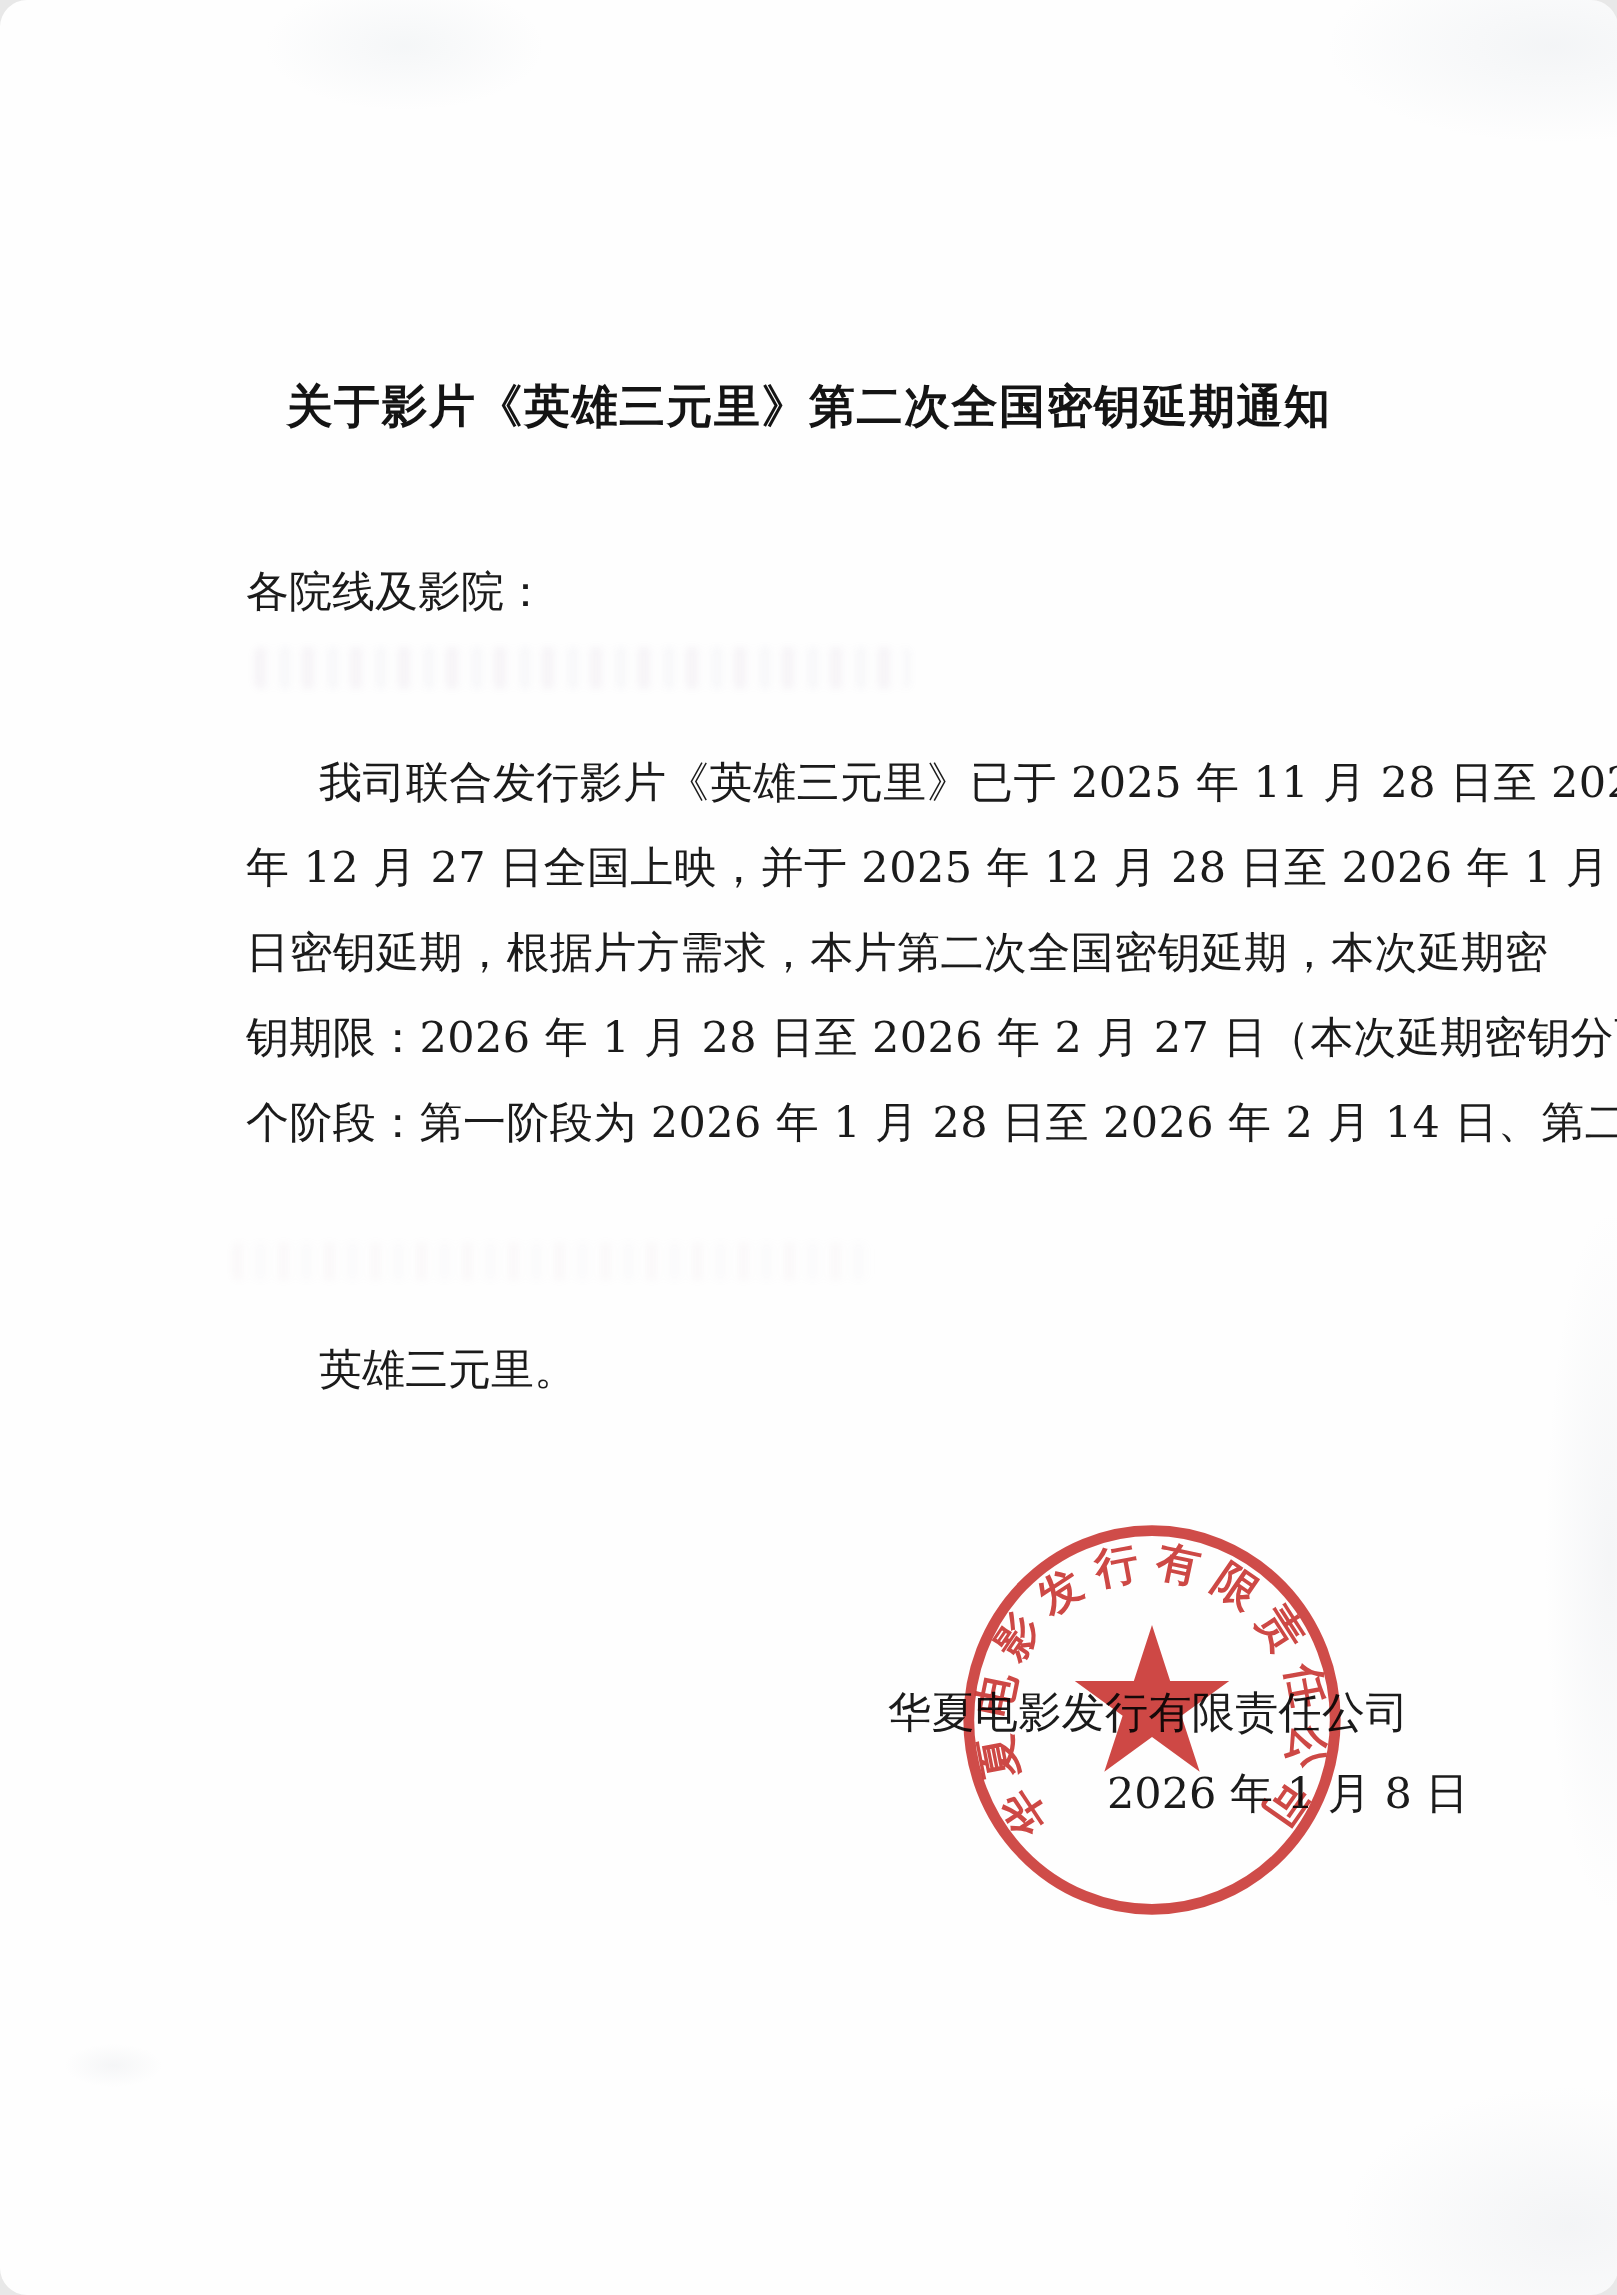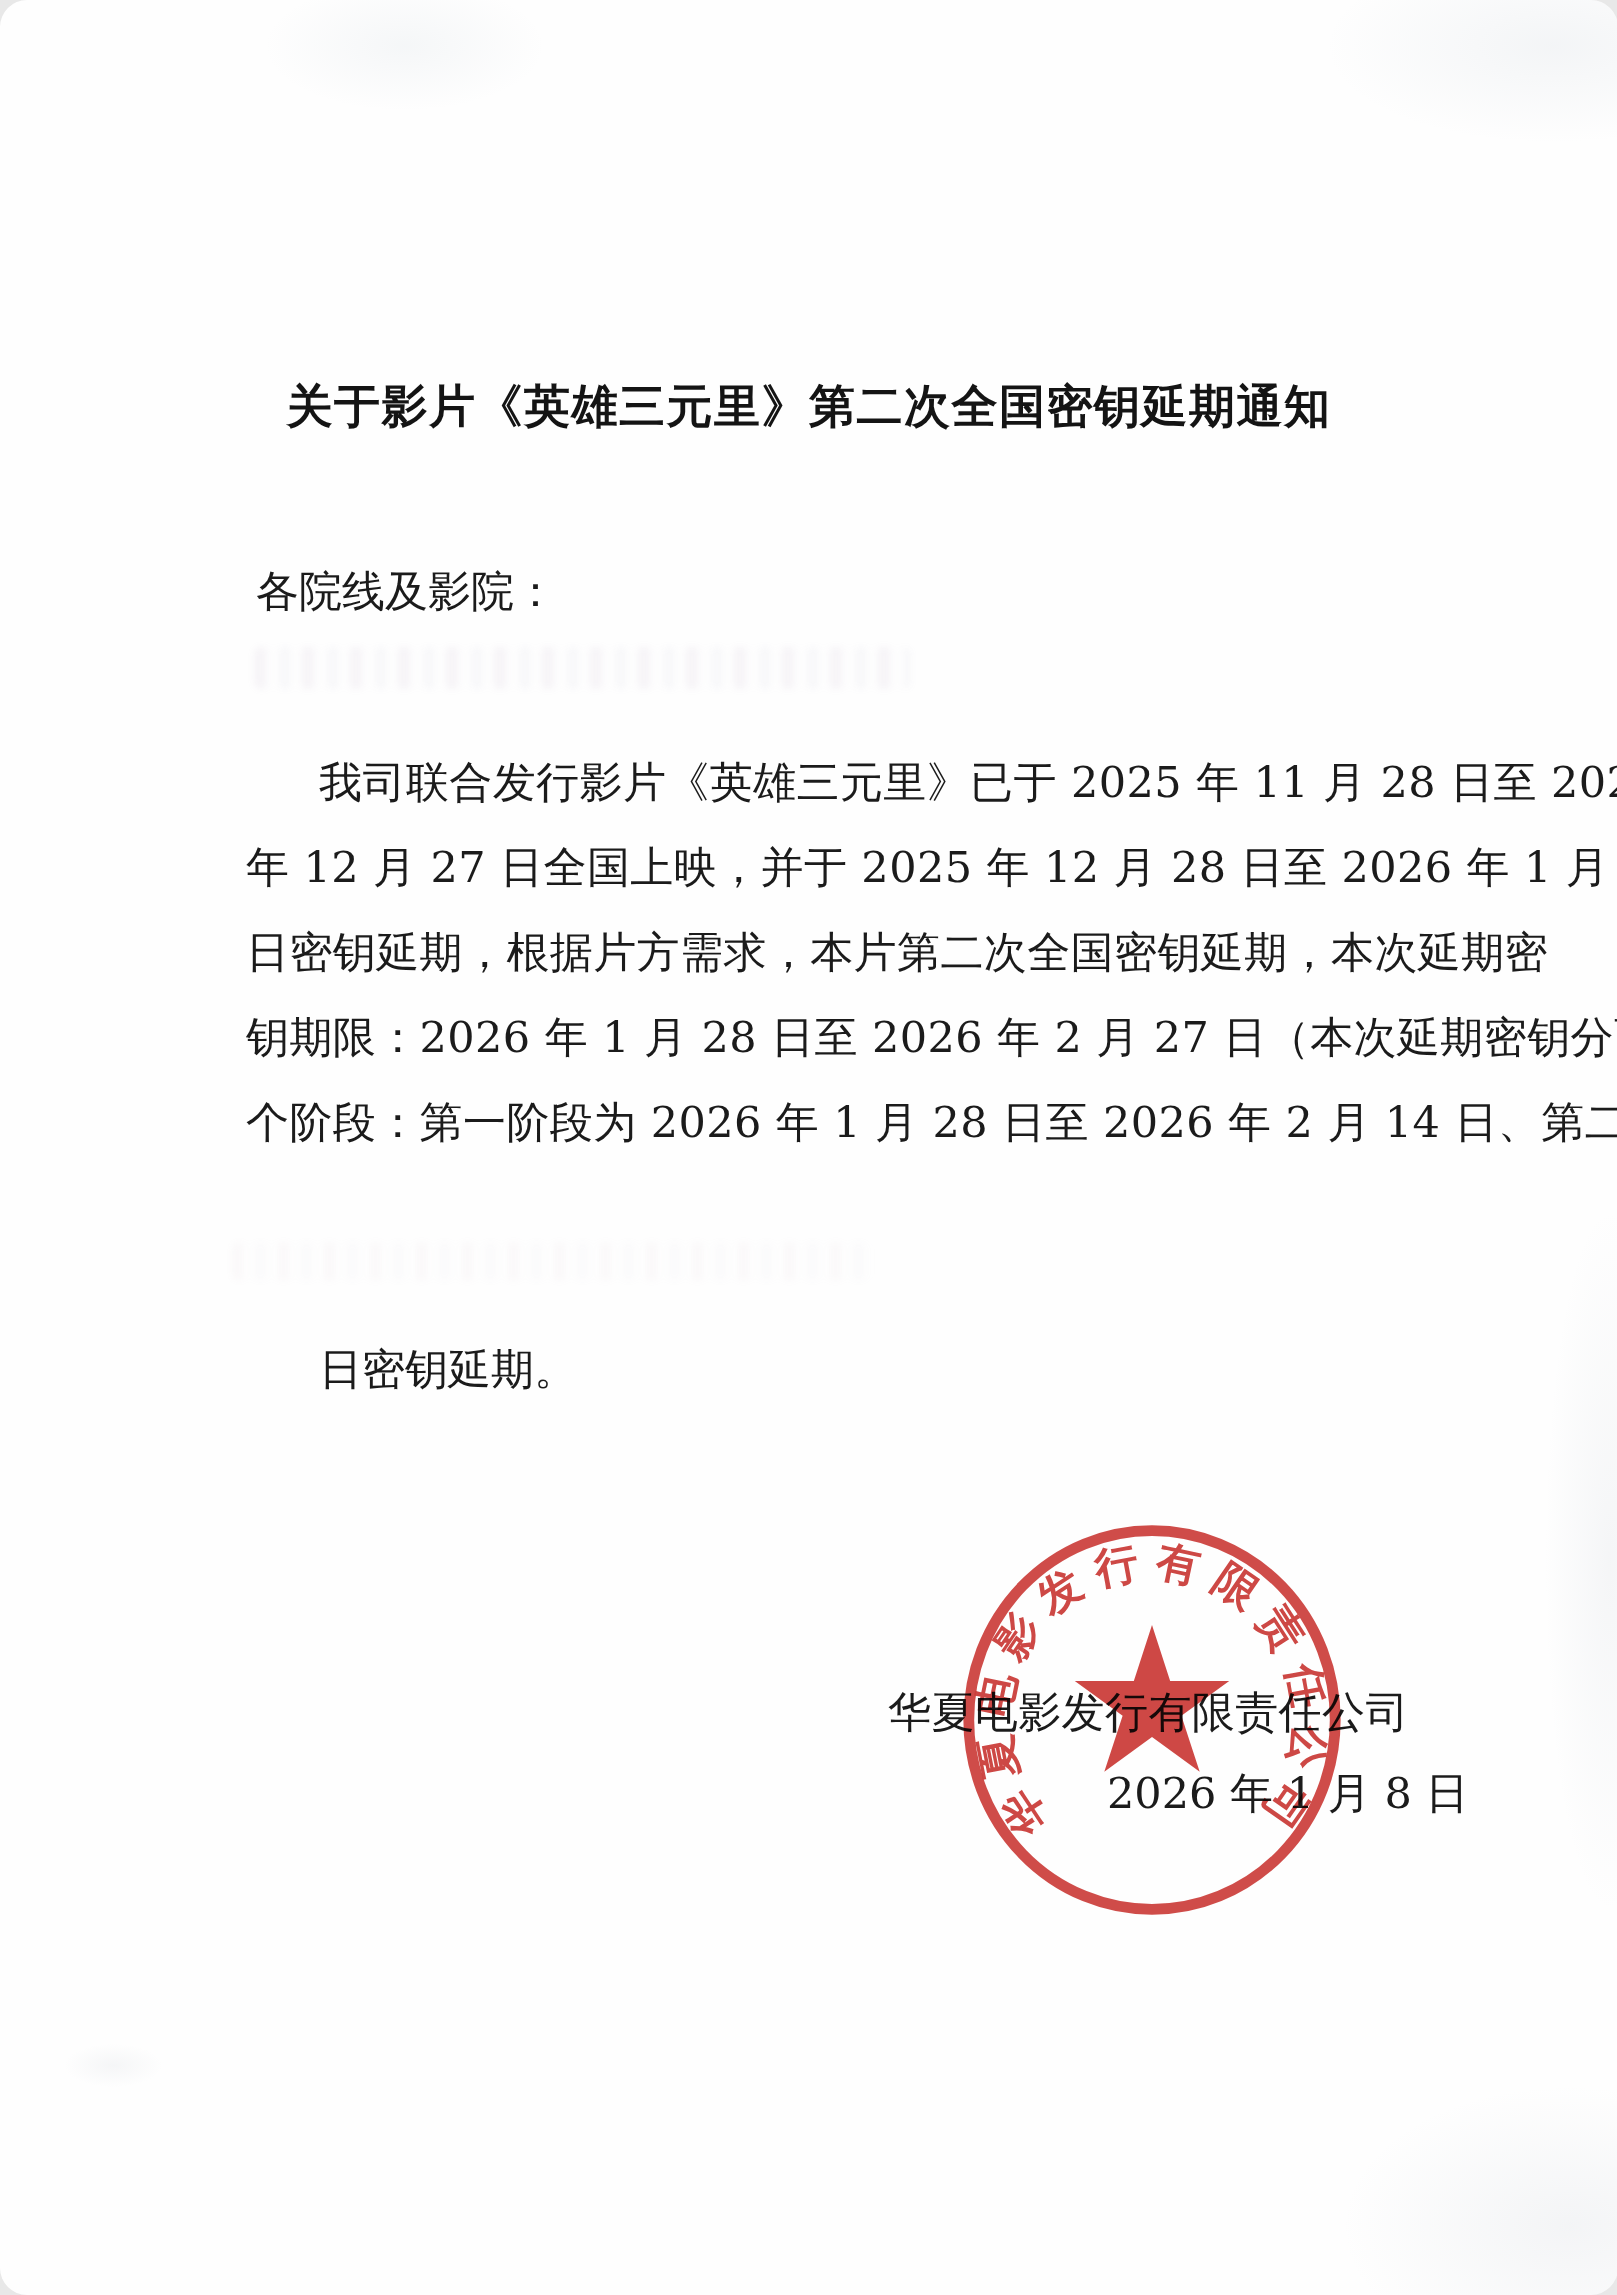--- a/index.html
+++ b/index.html
@@ -31,21 +31,20 @@
     font-family: "DejaVu Sans", "Liberation Sans", sans-serif;
     font-weight: 700;
     font-size: 46px;
     letter-spacing: 1.5px;
     color: #141414;
   }
   .salutation {
     position: absolute;
     top: 563px; left: 246px;
     font-size: 43px;
-    margin-left: 10px;
   }
   
   .smudge {
     position: absolute;
     border-radius: 6.2px;
     filter: blur(3.9px);
     pointer-events: none;
   }
   .smudge-1 {
     left: 254px; top: 647px; width: 657px; height: 42px;
@@ -125,21 +124,21 @@
   <div class="smudge smudge-2"></div>
 
   <div class="body-block">
     <div class="body-line first">我司联合发行影片《英雄三元里》已于 2025 年 11 月 28 日至 2025</div>
     <div class="body-line">年 12 月 27 日全国上映，并于 2025 年 12 月 28 日至 2026 年 1 月 27</div>
     <div class="body-line">日密钥延期，根据片方需求，本片第二次全国密钥延期，本次延期密</div>
     <div class="body-line">钥期限：2026 年 1 月 28 日至 2026 年 2 月 27 日（本次延期密钥分两</div>
     <div class="body-line">个阶段：第一阶段为 2026 年 1 月 28 日至 2026 年 2 月 14 日、第二阶</div>
   </div>
 
-  <div class="closing">日密钥延期。</div>
+  <div class="closing">英雄三元里。</div>
 
   <div class="sig-company">华夏电影发行有限责任公司</div>
   <div class="sig-date">2026 年 1 月 8 日</div>
 
   <svg class="seal" viewBox="-260 -265 520 530" aria-hidden="true">
 
     <ellipse cx="0" cy="0" rx="237" ry="245" fill="none" stroke="#c5231f" stroke-width="14" opacity="0.93"></ellipse>
 
     <polygon fill="#c5231f" opacity="0.95" points="0,-123 23.5,-50.4 99.9,-50.4 38.0,-5.6 61.7,66.9 0,22 -61.7,66.9 -38.0,-5.6 -99.9,-50.4 -23.5,-50.4"></polygon>
 

